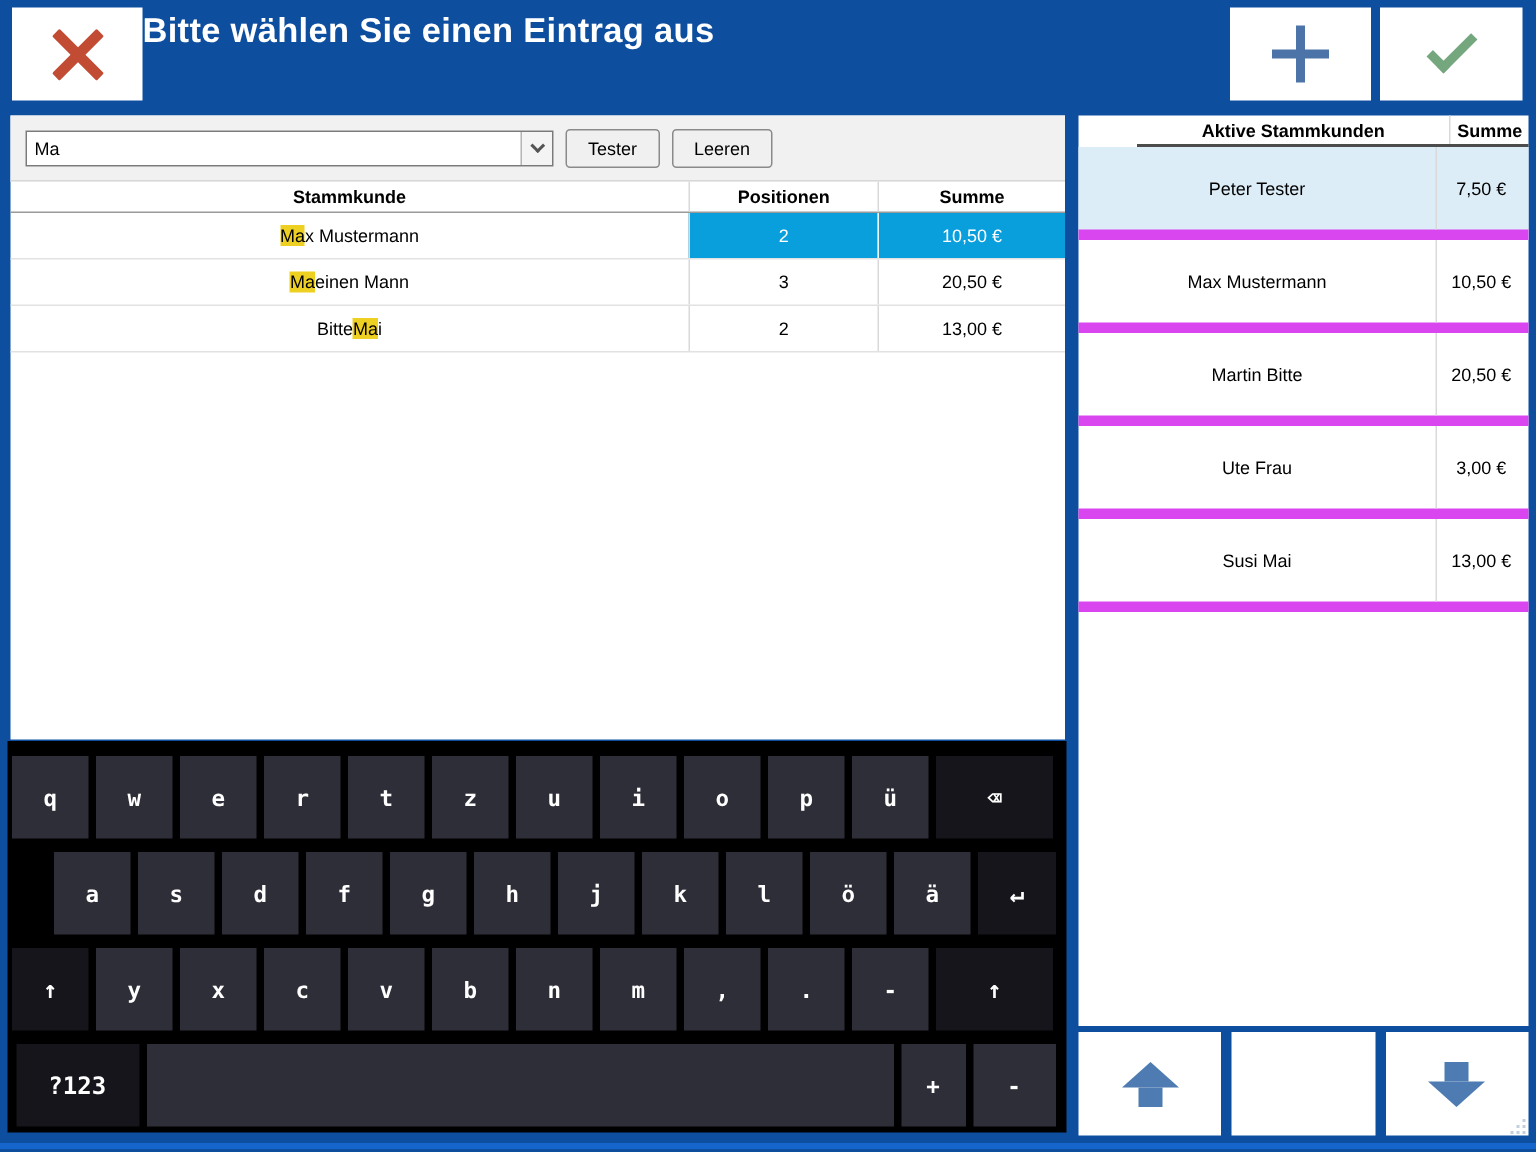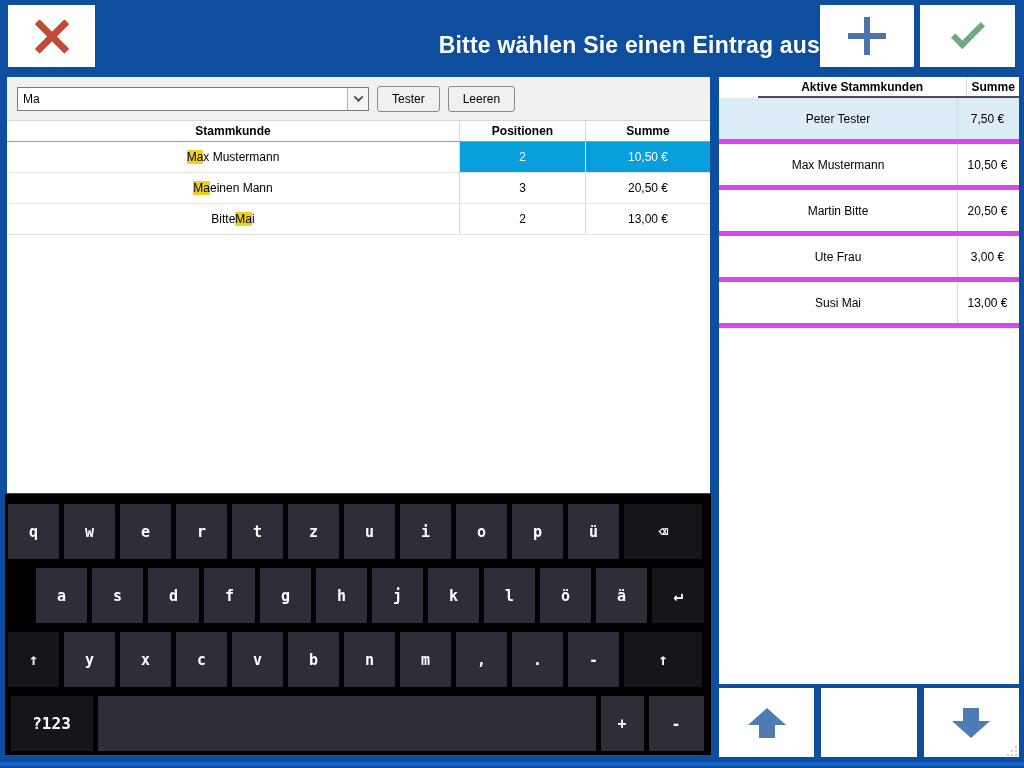--- a/index.html
+++ b/index.html
@@ -7,22 +7,22 @@
   body {
     position:relative;
     background: var(--window-blue, #0d4e9e);
     font-family:"Liberation Sans", sans-serif;
   }
   button { border:none; background:#fff; cursor:pointer; font-family:inherit; }
 
   
   .titlebar { position:absolute; left:0; top:0; width:1024px; height:74px; }
   .title {
-    position:absolute; left:95px; top:32px; width:725px;
-    text-align:right; color:#fff; font-size:23px; font-weight:bold;
+    position:absolute; left:95px; top:7px; width:725px;
+    text-align:left; color:#fff; font-size:23px; font-weight:bold;
     letter-spacing:0.2px;
   }
   .hbtn { position:absolute; top:5px; height:62px; display:flex; align-items:center; justify-content:center; }
   .close-btn { left:8px;  width:87px; }
   .add-btn   { left:820px; width:94px; }
   .confirm-btn { left:920px; width:95px; }
 
   .x-icon { position:relative; width:40px; height:40px; }
   .x-icon::before,.x-icon::after {
     content:""; position:absolute; left:-1px; top:17px; width:42px; height:7px;
@@ -76,21 +76,21 @@
     cursor:pointer;
   }
   .key.special { background:var(--key-special-bg,#15151b); font-size:16px; }
 
   
   .right-panel { position:absolute; left:719px; top:77px; width:300px; height:607px; background:#fff; }
   .thead2 { display:flex; height:21px; border-bottom:2px solid #4c4c4c; font-size:12px; font-weight:bold; color:#000;margin-left:39px; }
   .thead2 .cell, .arow .cell { display:flex; align-items:center; justify-content:center; height:100%; }
   .a-name { width:238px; }
   .a-sum  { width:60px; border-left:1px solid #d9d9d9; }
-  .arow { display:flex; height:46px; border-bottom:5px solid #d946ef; font-size:12px; color:#000; cursor:pointer; }
+  .arow { display:flex; height:62px; border-bottom:7px solid #d946ef; font-size:12px; color:#000; cursor:pointer; }
   .arow.highlighted { background:var(--active-row-highlight,#ddedf8); }
 
   
   .pager { position:absolute; left:719px; top:688px; width:300px; height:69px; display:flex; gap:7px; }
   .pager button { flex:1; display:flex; align-items:center; justify-content:center; }
   .arrow-up,.arrow-down { display:flex; flex-direction:column; align-items:center; }
   .tri-up   { width:0; height:0; border-left:19px solid transparent; border-right:19px solid transparent; border-bottom:17px solid var(--pager-arrow-blue,#4e7cb2); }
   .tri-down { width:0; height:0; border-left:19px solid transparent; border-right:19px solid transparent; border-top:17px solid var(--pager-arrow-blue,#4e7cb2); }
   .stem { width:16px; height:13px; background:var(--pager-arrow-blue,#4e7cb2); }
 

